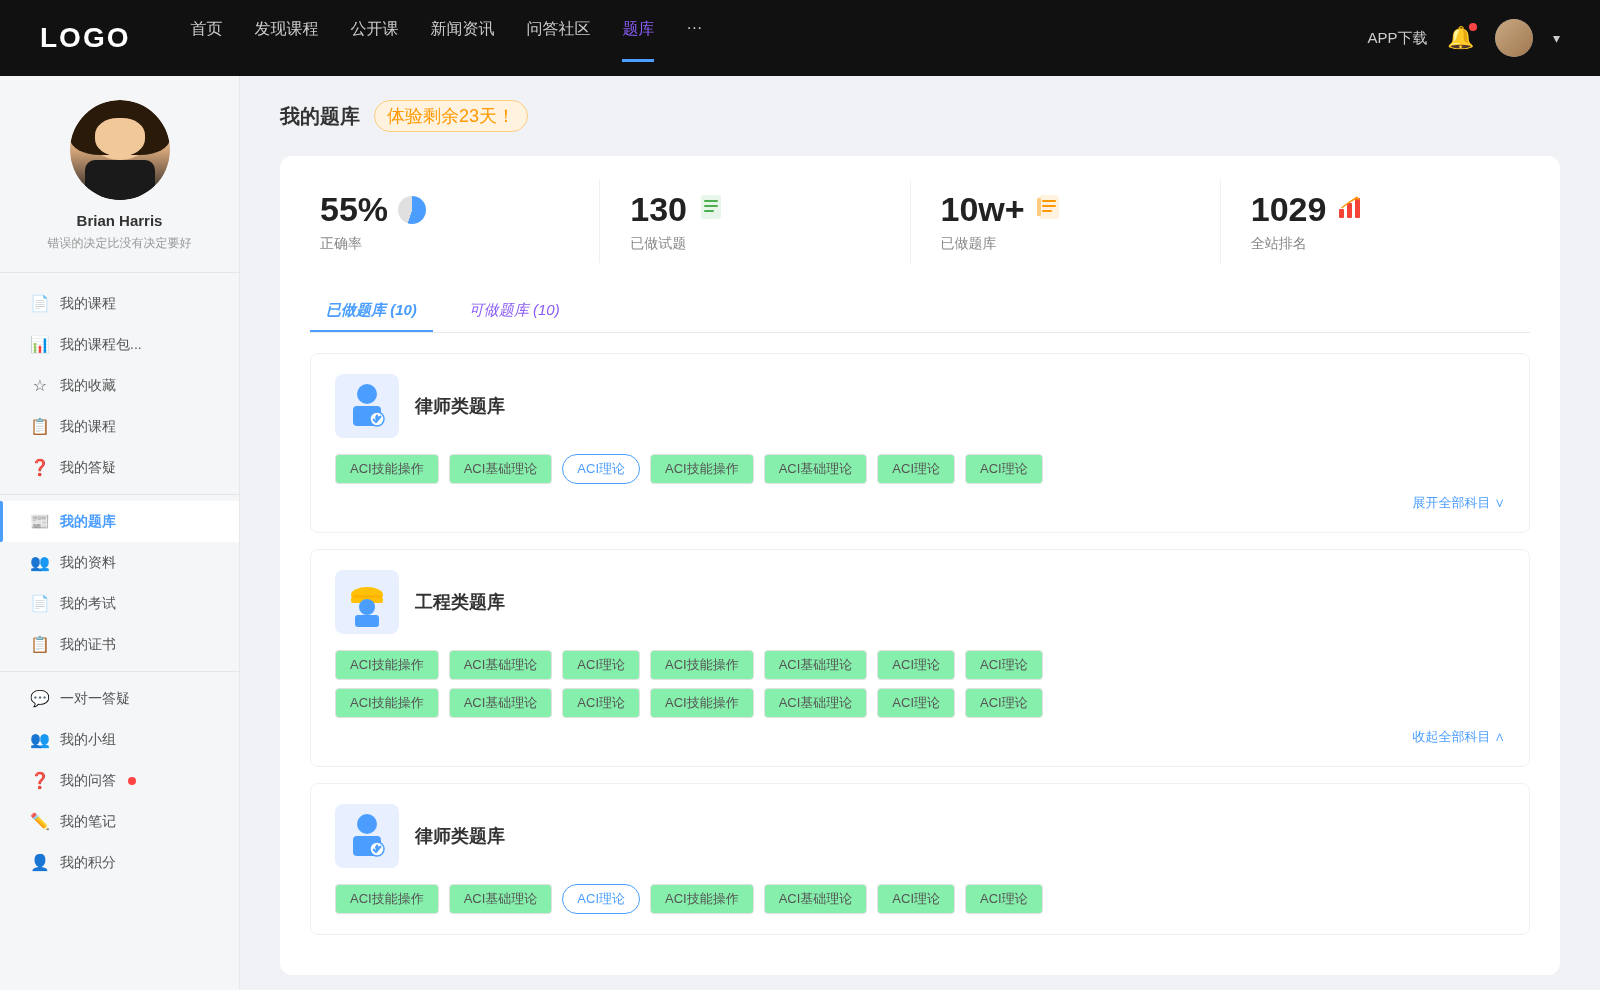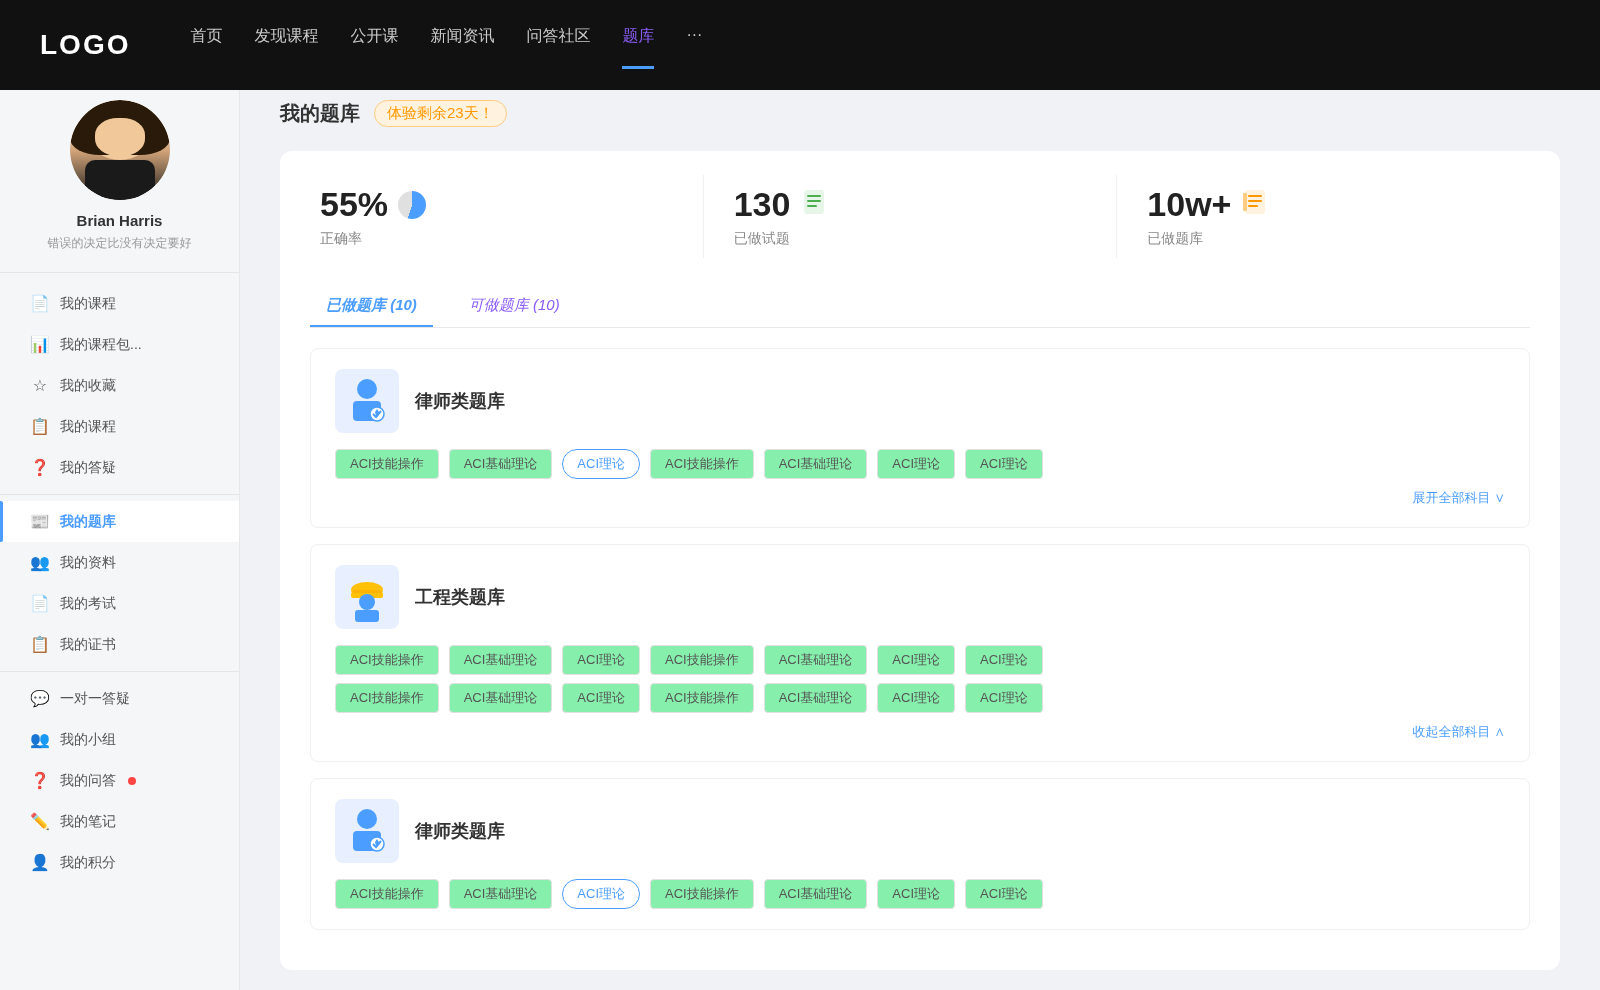--- a/index.html
+++ b/index.html
@@ -1,21 +1,21 @@
 <!DOCTYPE html>
 <html><head>
   <meta charset="utf-8">
   <style>
     * { box-sizing: border-box; margin: 0; padding: 0; }
     body { font-family: 'PingFang SC', 'Microsoft YaHei', sans-serif; background: #f0f2f5; min-height: 990px; }
 
     
     .navbar {
       background: #111;
-      height: 90px;
+      height: 76px;
       display: flex;
       align-items: center;
       padding: 0 40px;
       position: fixed;
       top: 0; left: 0; right: 0;
       z-index: 100;
     }
     .navbar-logo {
       color: #fff;
       font-size: 28px;
@@ -201,21 +201,21 @@
       font-size: 20px;
       font-weight: 600;
       color: #333;
     }
     .trial-badge {
       background: #fff3e0;
       color: #ff9800;
       border: 1px solid #ffcc80;
       border-radius: 20px;
       padding: 3px 12px;
-      font-size: 15px;
+      font-size: 18px;
     }
 
     
     .stats-row {
       display: flex;
       align-items: stretch;
       margin-bottom: 28px;
     }
     .stat-item {
       flex: 1;
@@ -353,20 +353,31 @@
 <nav class="navbar">
   <div class="navbar-logo">LOGO</div>
   <div class="navbar-links">
     <span class="navbar-link">首页</span>
     <span class="navbar-link">发现课程</span>
     <span class="navbar-link">公开课</span>
     <span class="navbar-link">新闻资讯</span>
     <span class="navbar-link">问答社区</span>
     <span class="navbar-link active">题库</span>
     <span class="navbar-link">···</span>
+  </div>
+  <div class="navbar-right">
+    <span class="navbar-app-download">APP下载</span>
+    <div class="navbar-bell">
+      <span class="navbar-bell-icon">🔔</span>
+      <div class="navbar-bell-dot"></div>
+    </div>
+    <div class="navbar-avatar">
+      <div class="navbar-avatar-img"></div>
+    </div>
+    <span class="navbar-chevron">▾</span>
   </div>
 </nav>
 
 <div class="layout">
 
   <aside class="sidebar">
     <div class="sidebar-profile">
       <div class="profile-avatar-wrap">
 
         <div style="width:100%;height:100%;background:linear-gradient(180deg,#f5e0c8 0%,#d4a57a 50%,#1a1a1a 100%);border-radius:50%;position:relative;overflow:hidden;">
@@ -485,20 +496,35 @@
                   <rect x="4" y="2" width="20" height="24" rx="3" fill="#fff3e0"></rect>
                   <rect x="7" y="7" width="14" height="2" rx="1" fill="#ff9800"></rect>
                   <rect x="7" y="12" width="14" height="2" rx="1" fill="#ff9800"></rect>
                   <rect x="7" y="17" width="10" height="2" rx="1" fill="#ff9800"></rect>
                   <rect x="2" y="5" width="4" height="18" rx="1" fill="#ffcc80"></rect>
                 </svg>
             </span>
           </div>
           <span class="stat-label">已做题库</span>
         </div>
+        <div class="stat-item">
+          <div class="stat-value-row">
+            <span class="stat-value">1029</span>
+            <span class="stat-icon icon-red">
+              <svg width="28" height="28" viewBox="0 0 28 28">
+                  <rect x="3" y="16" width="5" height="9" fill="#f44336" rx="1"></rect>
+                  <rect x="11" y="10" width="5" height="15" fill="#f44336" rx="1"></rect>
+                  <rect x="19" y="5" width="5" height="20" fill="#f44336" rx="1"></rect>
+                  <polyline points="5.5,15 13.5,9 21.5,4" stroke="#ff9800" stroke-width="1.5" fill="none"></polyline>
+                  <polygon points="21.5,4 24,7 19,6" fill="#ff9800"></polygon>
+                </svg>
+            </span>
+          </div>
+          <span class="stat-label">全站排名</span>
+        </div>
       </div>
 
       <div class="tabs-row">
         <div class="tab-item active">已做题库 (10)</div>
         <div class="tab-item">可做题库 (10)</div>
       </div>
 
       <div class="bank-section">
         <div class="bank-header">
           <div class="bank-icon">

